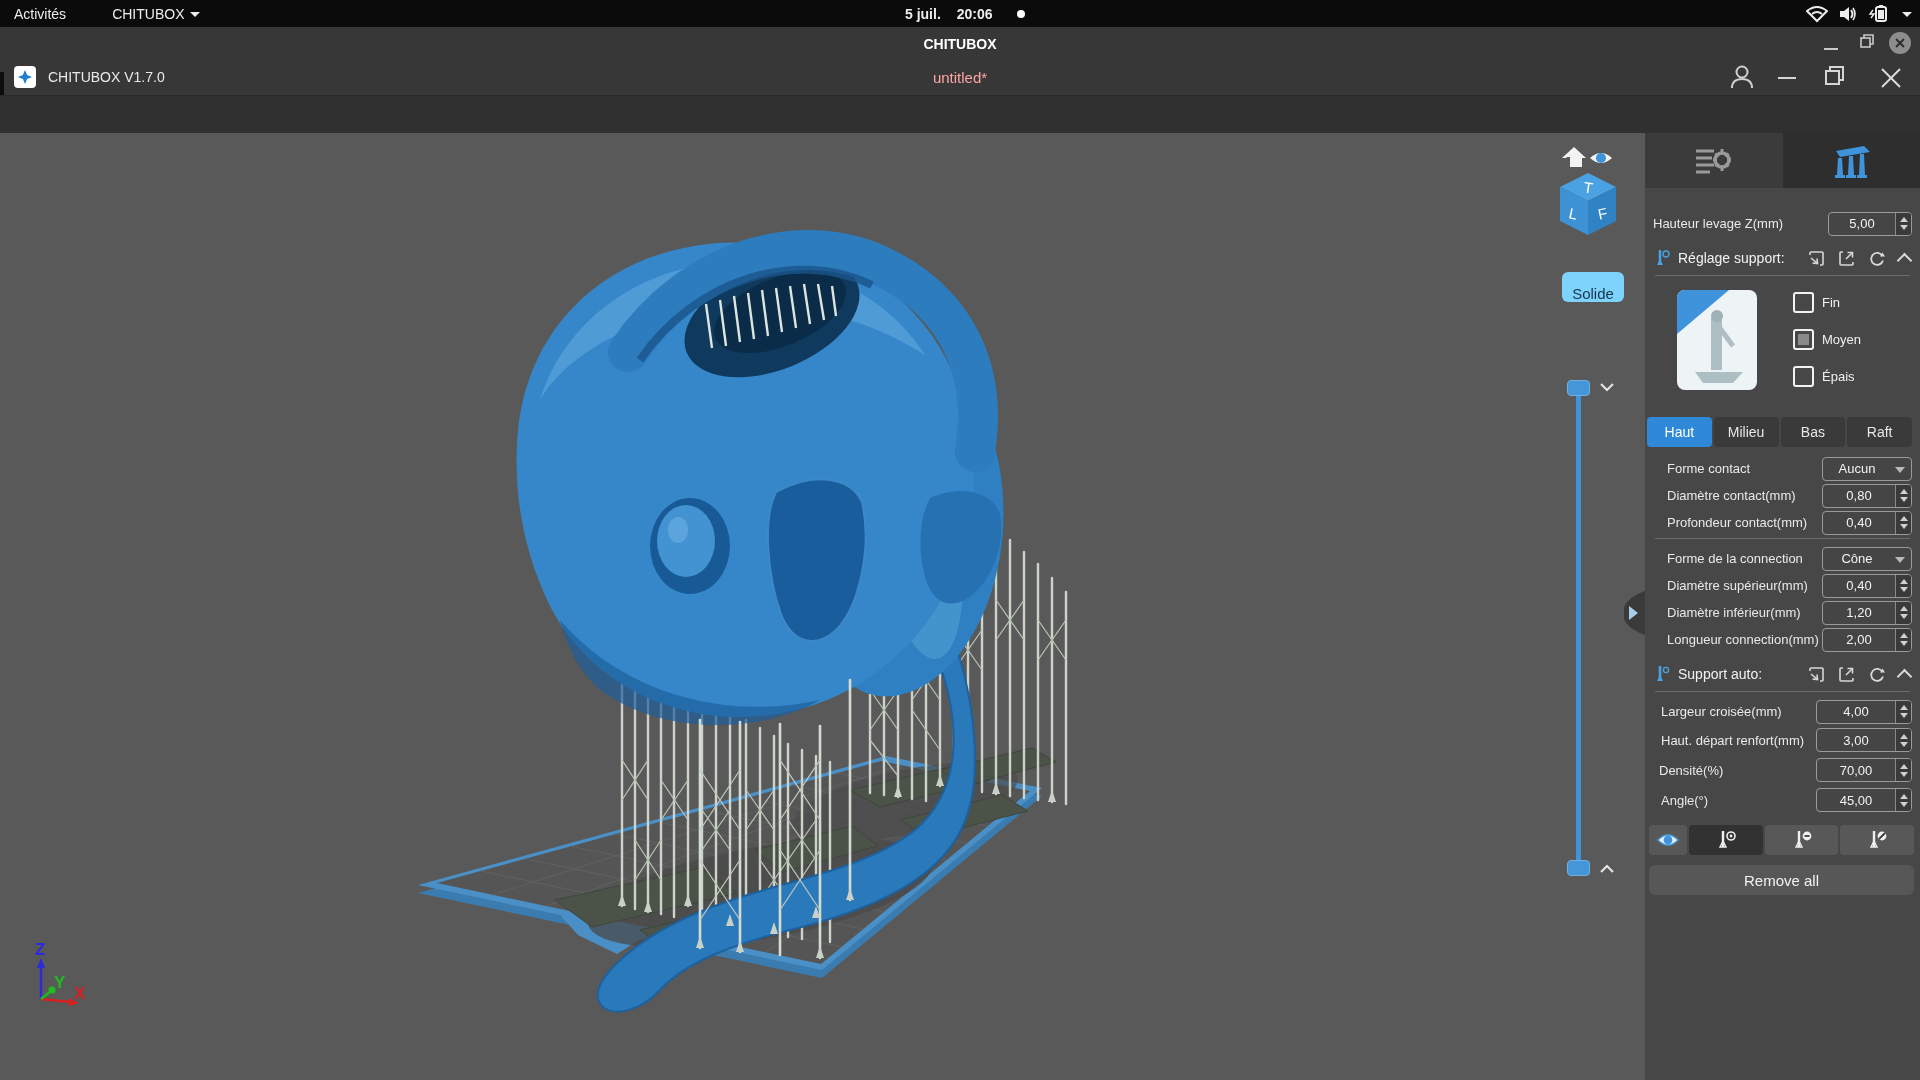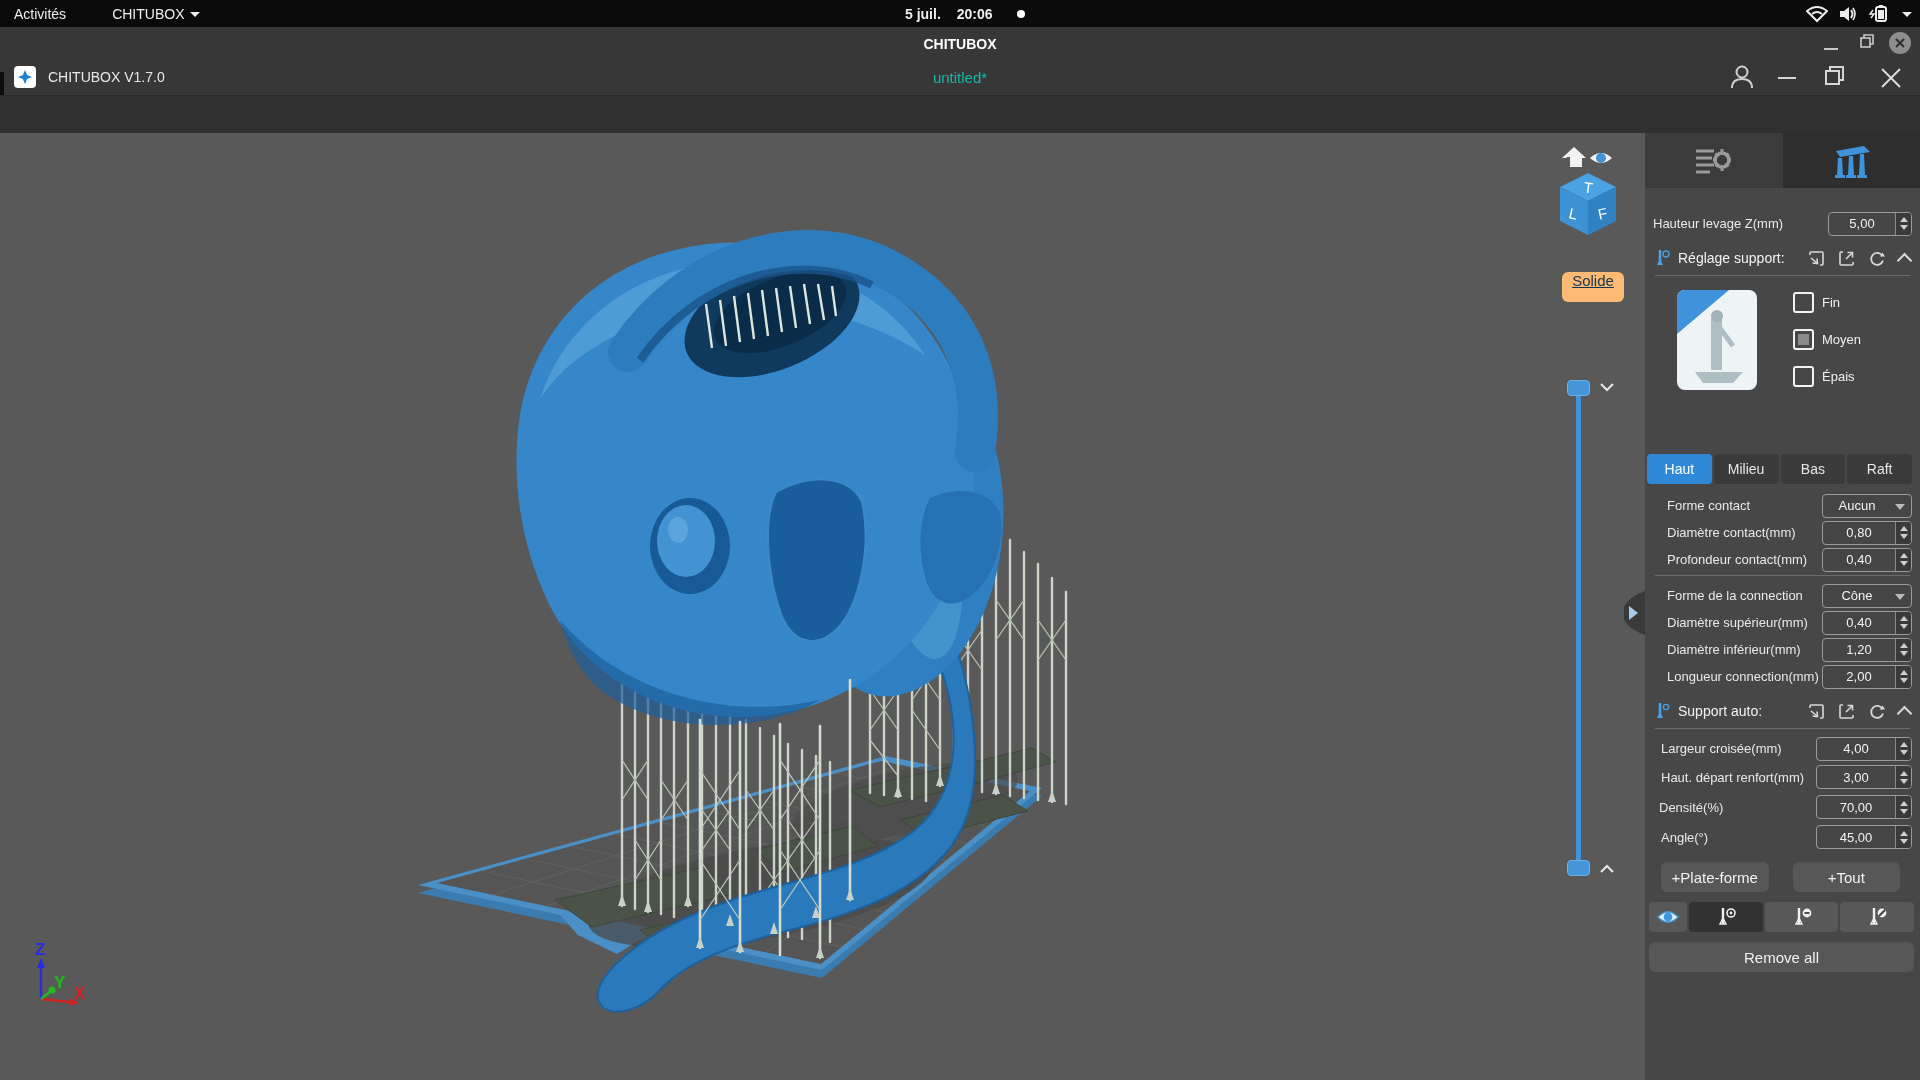--- a/index.html
+++ b/index.html
@@ -13,29 +13,29 @@
   #tb-dot{width:8px;height:8px;border-radius:50%;background:#fff;margin-left:8px;}
   #tb-status{position:absolute;right:8px;top:0;height:27px;display:flex;align-items:center;gap:10px;}
   
   #winbar{position:absolute;left:0;top:27px;width:1920px;height:33px;background:#373737;}
   #winbar .title{position:absolute;left:0;right:0;top:0;height:33px;display:flex;align-items:center;justify-content:center;color:#ffffff;font-weight:700;font-size:14px;}
   
   #appbar{position:absolute;left:0;top:60px;width:1920px;height:35px;background:#373737;}
   #appbar .brand{position:absolute;left:14px;top:6px;display:flex;align-items:center;gap:12px;color:#e9e9e9;font-size:14px;}
   #logo{width:22px;height:22px;background:#fff;border-radius:4px;position:relative;}
   #logo:before{content:"";position:absolute;left:4px;top:4px;width:14px;height:14px;background:#1d7fd0;clip-path:polygon(50% 0,65% 35%,100% 50%,65% 65%,50% 100%,35% 65%,0 50%,35% 35%);}
-  #appbar .doc{position:absolute;left:0;right:0;top:0;height:35px;display:flex;align-items:center;justify-content:center;color:#14b8a6;font-size:15px;}
+  #appbar .doc{position:absolute;left:0;right:0;top:0;height:35px;display:flex;align-items:center;justify-content:center;color:#fca5a5;font-size:15px;}
   #edge-notch{position:absolute;left:0;top:72px;width:4px;height:26px;background:#0d0d0d;}
   
   #toolstrip{position:absolute;left:0;top:95px;width:1920px;height:38px;background:#303030;border-top:1px solid #2a2a2a;box-sizing:border-box;}
   
   #viewport{position:absolute;left:0;top:133px;width:1645px;height:947px;background:#595959;overflow:hidden;}
   #panel{position:absolute;left:1645px;top:133px;width:275px;height:947px;background:#474747;}
   
-  #solide-btn{position:absolute;left:1562px;top:139px;width:62px;height:30px;background:#fdba74;border-radius:6px;color:#17344d;font-size:15px;display:flex;align-items:flex-start;justify-content:center;cursor:pointer;text-decoration:underline;}
+  #solide-btn{position:absolute;left:1562px;top:139px;width:62px;height:30px;background:#7dd3fc;border-radius:6px;color:#17344d;font-size:15px;display:flex;align-items:flex-end;justify-content:center;cursor:pointer;}
   #slider-wrap{position:absolute;left:1560px;top:238px;width:60px;height:520px;}
   #slider-track{position:absolute;left:16px;top:17px;width:5px;height:480px;background:#3f93da;border-radius:2px;}
   .slider-handle{position:absolute;left:7px;width:23px;height:16px;background:#4596d8;border:1px solid #6cb0e4;border-radius:4px;box-sizing:border-box;}
   
   #panel-tabs{display:flex;height:55px;}
   #panel-tabs .ptab{flex:1;display:flex;align-items:center;justify-content:center;cursor:pointer;}
   #ptab-settings{background:#3b3b3b;}
   #ptab-support{background:#2e2e2e;}
   .prow{display:flex;align-items:center;justify-content:space-between;padding:0 8px 0 22px;height:27px;}
   .plabel{font-size:13px;color:#e9e9e9;white-space:nowrap;}
@@ -52,21 +52,21 @@
   .sec-icons{display:flex;align-items:center;gap:13px;}
   .chev-up{width:9px;height:9px;border-left:2px solid #d8d8d8;border-top:2px solid #d8d8d8;transform:rotate(45deg);margin-top:4px;}
   .hr{height:1px;background:#6b6b6b;margin:2px 10px 6px 10px;}
   .checkbox{width:17px;height:17px;border:2px solid #f2f2f2;border-radius:3px;background:transparent;position:relative;flex:none;}
   .checkbox.partial:before{content:"";position:absolute;left:3px;top:3px;right:3px;bottom:3px;background:#8a8a8a;}
   .cb-row{display:flex;align-items:center;gap:8px;margin-bottom:16px;}
   .cb-label{font-size:13px;color:#f0f0f0;}
   #preview-zone{display:flex;padding:8px 8px 4px 32px;gap:36px;}
   #preview-img{width:80px;height:100px;background:#eef3f5;border-radius:8px;position:relative;overflow:hidden;flex:none;}
   #type-tabs{display:flex;gap:2px;padding:10px 8px 8px 2px;}
-  .ttab{flex:1;height:30px;border-radius:4px;background:#3a3a3a;color:#e6e6e6;font-size:14px;display:flex;align-items:center;justify-content:center;cursor:pointer;margin-top:37px;}
+  .ttab{flex:1;height:30px;border-radius:4px;background:#3a3a3a;color:#e6e6e6;font-size:14px;display:flex;align-items:center;justify-content:center;cursor:pointer;}
   .ttab.active{background:#2f88d8;color:#fff;}
   .bigbtns{display:flex;gap:24px;padding:10px 20px 0 16px;}
   .bigbtn{flex:1;height:30px;background:#575757;border-radius:6px;color:#f2f2f2;font-size:15px;display:flex;align-items:center;justify-content:center;cursor:pointer;}
   #modebar{display:flex;gap:2px;padding:10px 6px 0 4px;}
   .modebtn{height:30px;border-radius:4px;background:#585858;display:flex;align-items:center;justify-content:center;cursor:pointer;}
   .modebtn.dark{background:#323232;}
   #removeall{margin:10px 6px 0 4px;height:30px;background:#575757;border-radius:6px;color:#f2f2f2;font-size:15px;display:flex;align-items:center;justify-content:center;cursor:pointer;}
   svg text{font-family:"Liberation Sans",sans-serif;}
 </style>
 </head>
@@ -612,28 +612,20 @@
     <span class="plabel">Angle(°)</span>
     <div class="spin" style="width:96px;">
       <span class="val">45,00</span>
       <div class="arrows">
           <div class="tri-up"></div>
           <div class="tri-down"></div>
         </div>
     </div>
   </div>
 
-  <div class="bigbtns">
-    <div class="bigbtn">
-        <span>+Plate-forme</span>
-      </div>
-    <div class="bigbtn">
-        <span>+Tout</span>
-      </div>
-  </div>
 
   <div id="modebar">
     <div class="modebtn" style="width:38px;">
       <svg width="24" height="16" viewBox="0 0 24 16">
         <path d="M 2,8 Q 12,-2 22,8 Q 12,18 2,8 Z" fill="#eaf2fa" stroke="#4aa0e0" stroke-width="1.4"></path>
         <circle cx="12" cy="8" r="4.4" fill="#3f93da"></circle>
       </svg>
     </div>
     <div class="modebtn dark" style="flex:1;">
       <svg width="22" height="22" viewBox="0 0 22 22">

